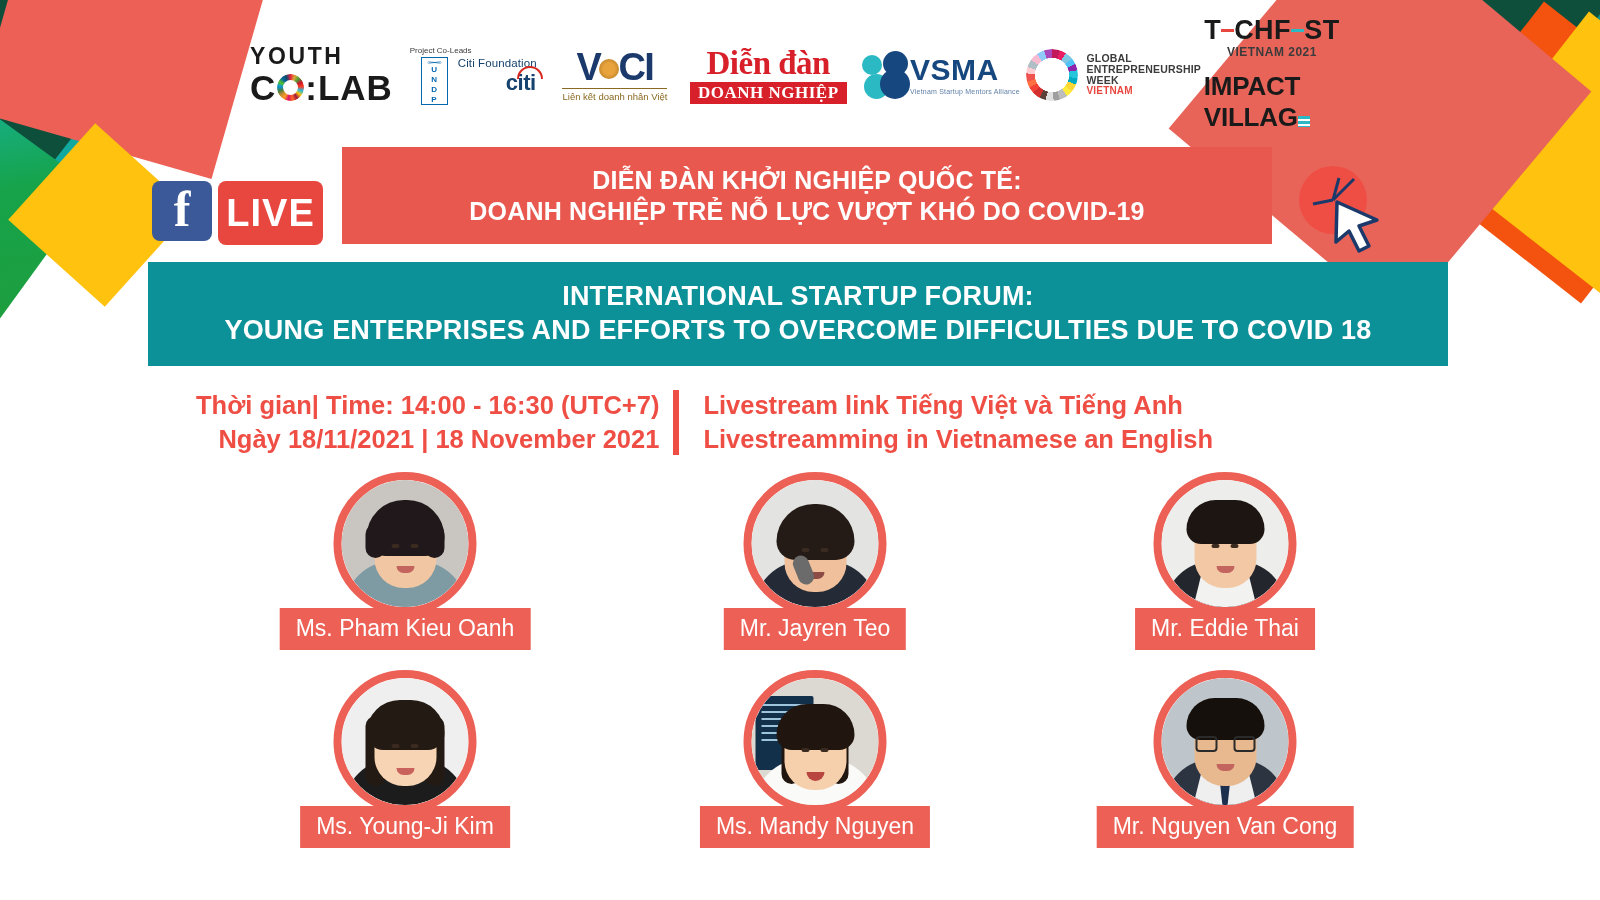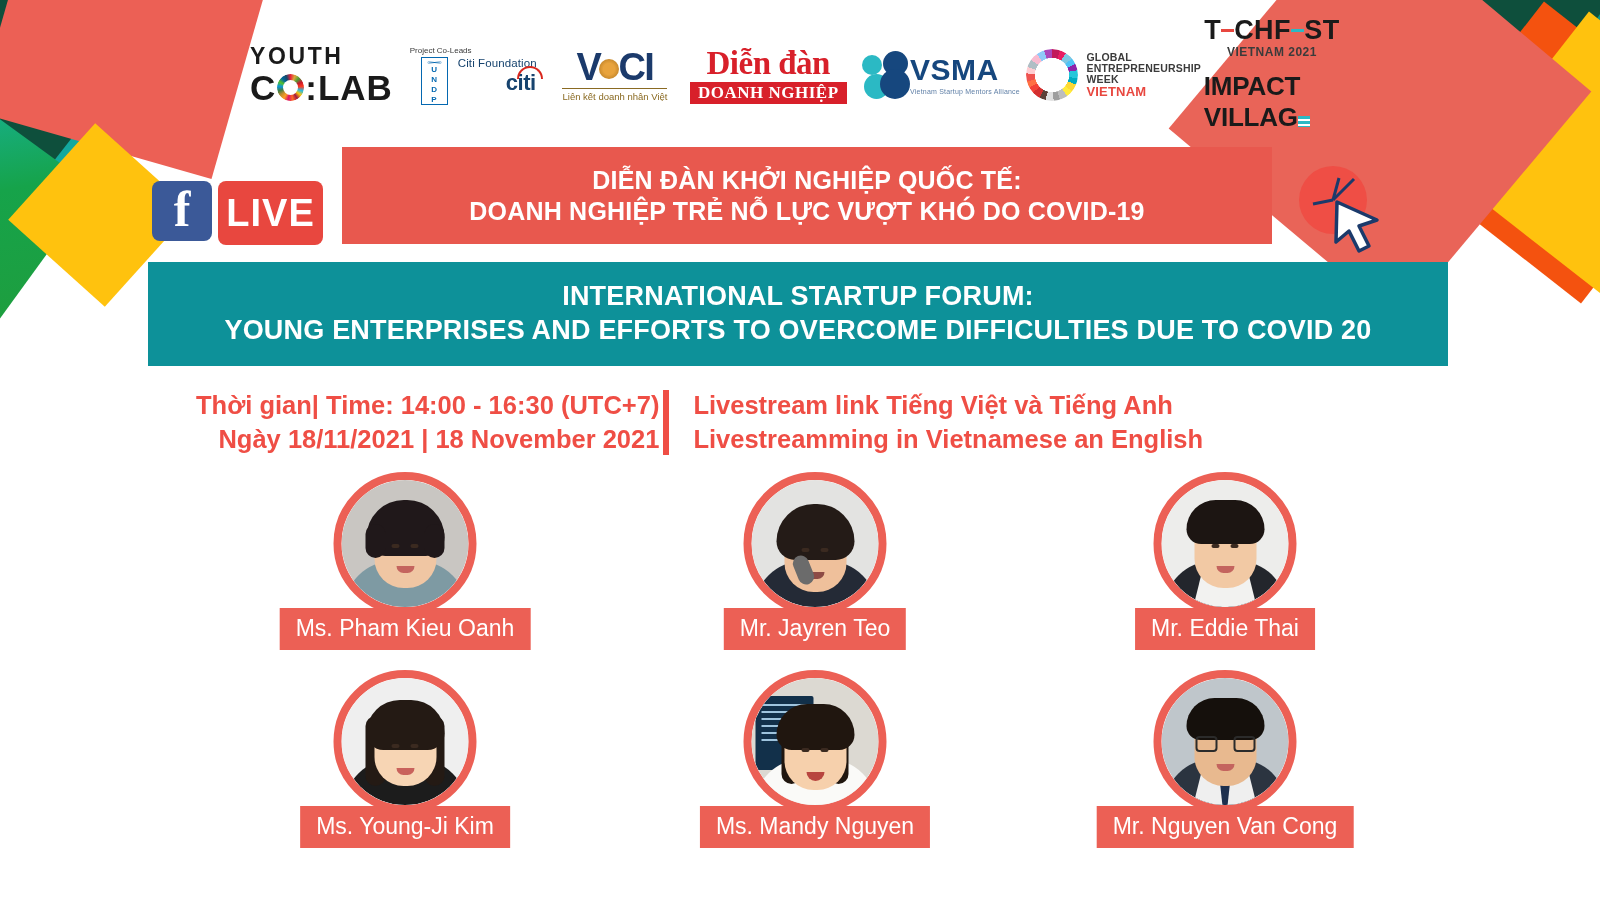--- a/index.html
+++ b/index.html
@@ -200,21 +200,21 @@
       #8E24AA 18% 22%, #26C6DA 22% 27%, #00ACC1 27% 31%, #FDD835 31% 36%,
       #FFEB3B 36% 40%, #BDBDBD 40% 45%, #9E9E9E 45% 49%, #E0E0E0 49% 54%,
       #5D4037 54% 58%, #D32F2F 58% 63%, #F44336 63% 67%, #FF7043 67% 71%,
       #EF5350 71% 76%, #FFCDD2 76% 80%, #B0BEC5 80% 85%, #F8BBD0 85% 90%,
       #90CAF9 90% 95%, #AB47BC 95% 100%);
     -webkit-mask: radial-gradient(circle, transparent 46%, #000 47%);
     mask: radial-gradient(circle, transparent 46%, #000 47%);
   }
   .gew-txt { display: flex; flex-direction: column; line-height: 1.05; }
   .gew-l { font-size: 10.5px; font-weight: bold; color: #3B3B3B; letter-spacing: .2px; }
-  .gew-vn { font-size: 13px; font-weight: bold; color: #E8473F; letter-spacing: .2px; }
+  .gew-vn { font-size: 10px; font-weight: bold; color: #E8473F; letter-spacing: .2px; }
 
   
   .logo-techfest { width: 140px; flex-direction: column; align-items: center; }
   .tf-main { font-size: 27px; font-weight: bold; color: #1a1a1a; letter-spacing: .5px; line-height: 1; }
   .tf-bar-c { display: inline-block; width: 13px; height: 3px; background: #E8473F; vertical-align: 7px; }
   .tf-bar-e { display: inline-block; width: 13px; height: 3px; background: #2BB9C4; vertical-align: 7px; }
   .tf-year { font-size: 12px; font-weight: bold; color: #3B3B3B; letter-spacing: .5px; margin-top: 1px; }
   .tf-imp { font-size: 26px; font-weight: bold; color: #1a1a1a; letter-spacing: -.2px; margin-top: 12px; }
   .tf-bar-g { display: inline-block; width: 12px; height: 11px;
     background: repeating-linear-gradient(to bottom,#2BB9C4 0 3px,#fff 3px 5px); vertical-align: -1px; }
@@ -263,21 +263,21 @@
   
   #info-row {
     position: absolute; left: 196px; top: 388px;
     display: flex; align-items: stretch; z-index: 5;
   }
   .info-block { display: flex; flex-direction: column; justify-content: center; }
   .info-line {
     color: #EF4E45; font-weight: bold; font-size: 25.5px;
     line-height: 1.35; white-space: nowrap;
   }
-  #info-left { align-items: flex-end; padding-right: 4px; }
+  #info-left { align-items: flex-end; padding-right: 14px; }
   .info-divider { width: 6px; background: #EF4E45; margin: 2px 0; }
   #info-right { align-items: flex-start; padding-left: 24px; }
 
   
   #speakers { position: absolute; left: 15px; top: 472px; width: 1600px; z-index: 5; }
   .speaker-row { display: flex; justify-content: center; gap: 160px; }
   .speaker-row + .speaker-row { margin-top: 20px; }
 
   .speaker { position: relative; width: 250px; height: 178px; }
   .photo-ring {
@@ -433,21 +433,21 @@
         <line x1="42" y1="42" x2="22" y2="46"></line>
         <line x1="42" y1="42" x2="48" y2="20"></line>
         <line x1="42" y1="42" x2="63" y2="21"></line>
       </g>
       <path d="M46 44 L86 62 L68 68 L78 88 L68 93 L58 73 L45 84 Z" fill="#ffffff" stroke="#1B3A6B" stroke-width="3.5" stroke-linejoin="round"></path>
     </svg>
   </div>
 
   <div id="title-en">
     <div class="line">INTERNATIONAL STARTUP FORUM:</div>
-    <div class="line">YOUNG ENTERPRISES AND EFFORTS TO OVERCOME DIFFICULTIES DUE TO COVID 20</div>
+    <div class="line">YOUNG ENTERPRISES AND EFFORTS TO OVERCOME DIFFICULTIES DUE TO COVID 18</div>
   </div>
 
   <div id="info-row">
     <div class="info-block" id="info-left">
       <div class="info-line">Thời gian| Time: 14:00 - 16:30 (UTC+7)</div>
       <div class="info-line">Ngày 18/11/2021 | 18 November 2021</div>
     </div>
     <div class="info-divider"></div>
     <div class="info-block" id="info-right">
       <div class="info-line">Livestream link Tiếng Việt và Tiếng Anh</div>

